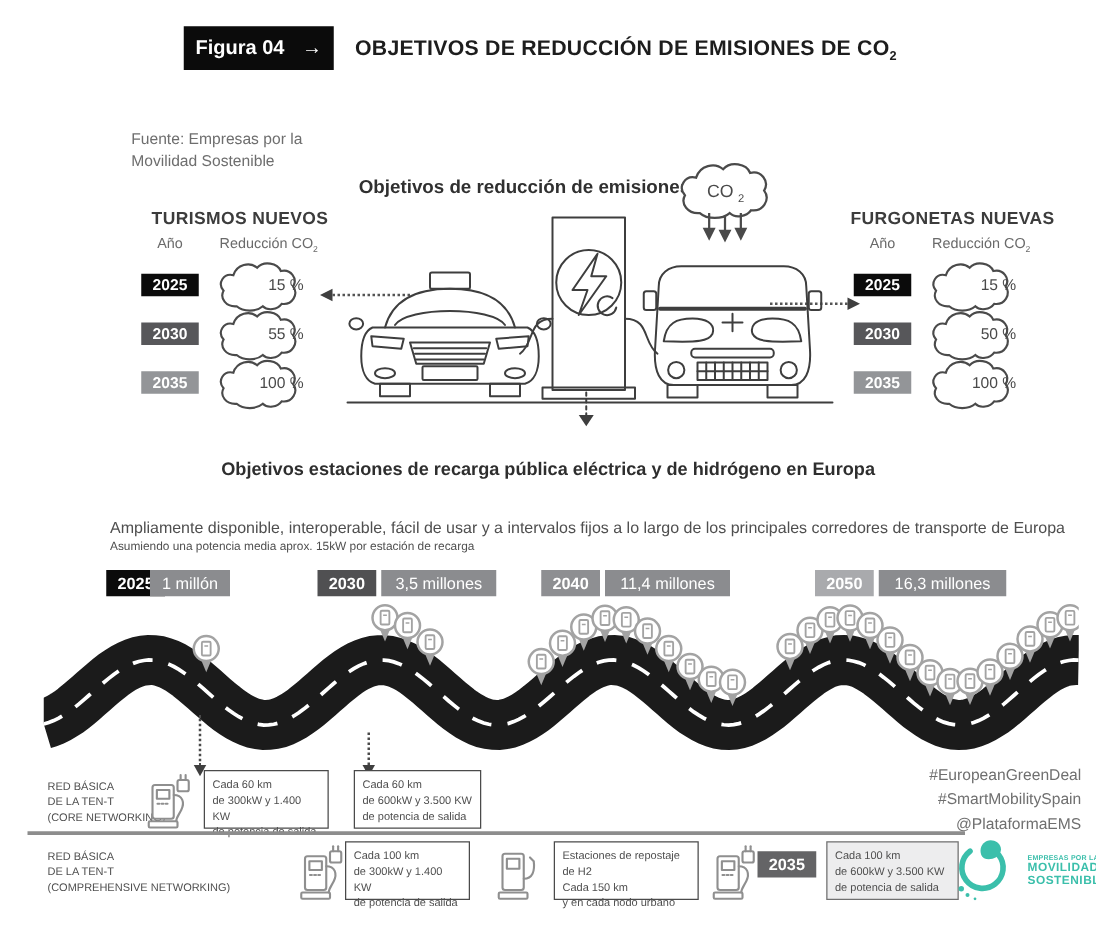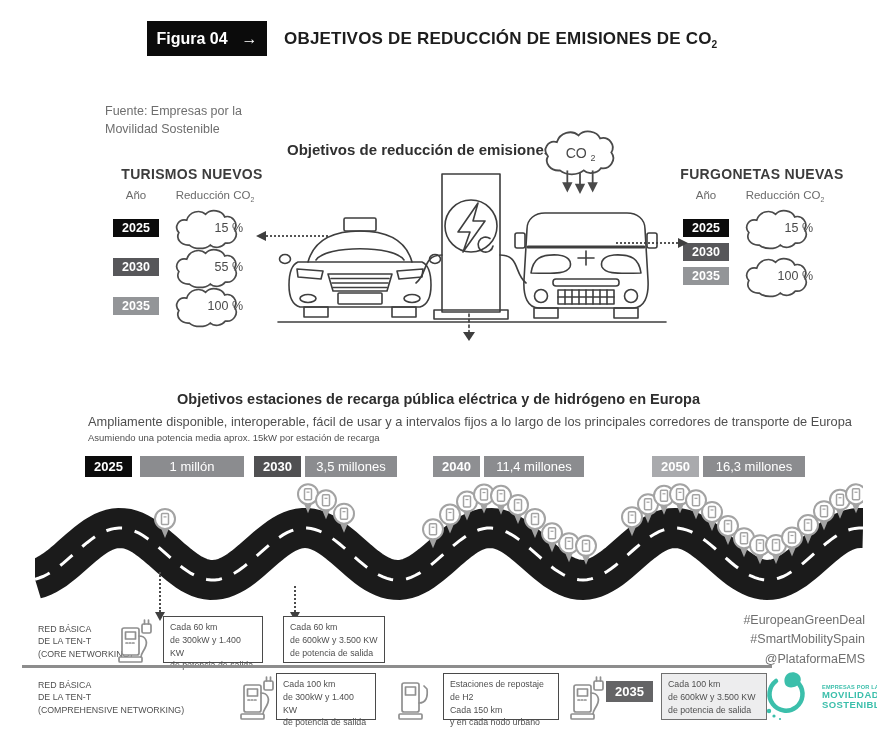--- a/index.html
+++ b/index.html
@@ -39,21 +39,21 @@
   .harrow { display:flex; align-items:center; height:10px; }
   .harrow .dots { flex:1; border-top:2px dotted #555; }
   .head-l { width:0; height:0; border-top:5px solid transparent; border-bottom:5px solid transparent; border-right:10px solid #3f3f3f; }
   .head-r { width:0; height:0; border-top:5px solid transparent; border-bottom:5px solid transparent; border-left:10px solid #3f3f3f; }
   .harrow.left { left:256px; top:231px; width:72px; }
   .harrow.right { left:616px; top:238px; width:72px; }
 
   .illus { left:272px; top:162px; width:400px; height:180px; }
 
   
-  .st-heading { left:0; width:877px; text-align:center; top:391px; font-size:14.5px; font-weight:700; color:#2e2e2e; }
+  .st-heading { left:0; width:877px; text-align:center; top:368px; font-size:14.5px; font-weight:700; color:#2e2e2e; }
   .st-sub { left:88px; top:414px; width:780px; font-size:12.8px; color:#4f4f4f; }
   .st-note { left:88px; top:432px; font-size:9.5px; color:#4f4f4f; }
 
   .tl-chip, .tl-val { top:456px; height:21px; line-height:21px; text-align:center; color:#fff; font-size:13px; }
   .tl-chip { font-weight:700; width:47px; }
   .tl-val { background:var(--value-box,#8b8c8f); }
   .tl-y0 { background:var(--chip-2025,#0b0b0b); }
   .tl-y1 { background:var(--tl-2030,#505052); }
   .tl-y2 { background:var(--tl-2040,#8e8f92); }
   .tl-y3 { background:var(--tl-2050,#a9aaad); }
@@ -158,20 +158,26 @@
       <div class="chip y0">2025</div>
       <div class="cloud">
         <svg viewBox="0 0 110 72">
             <path d="M28,62 C15,63 7,52 12,43 C4,34 12,21 24,24 C28,11 44,7 53,15 C61,6 78,9 82,19 C94,16 103,28 97,38 C104,47 96,61 83,59 C78,66 66,68 60,62 C52,69 36,69 28,62 Z" fill="#fff" stroke="#4a4a4a" stroke-width="2.6"></path>
           </svg>
         <div class="pct">15 %</div>
       </div>
     </div>
     <div class="vt-row">
       <div class="chip y1">2030</div>
+      <div class="cloud">
+        <svg viewBox="0 0 110 72">
+            <path d="M28,62 C15,63 7,52 12,43 C4,34 12,21 24,24 C28,11 44,7 53,15 C61,6 78,9 82,19 C94,16 103,28 97,38 C104,47 96,61 83,59 C78,66 66,68 60,62 C52,69 36,69 28,62 Z" fill="#fff" stroke="#4a4a4a" stroke-width="2.6"></path>
+          </svg>
+        <div class="pct">50 %</div>
+      </div>
     </div>
     <div class="vt-row">
       <div class="chip y2">2035</div>
       <div class="cloud">
         <svg viewBox="0 0 110 72">
             <path d="M28,62 C15,63 7,52 12,43 C4,34 12,21 24,24 C28,11 44,7 53,15 C61,6 78,9 82,19 C94,16 103,28 97,38 C104,47 96,61 83,59 C78,66 66,68 60,62 C52,69 36,69 28,62 Z" fill="#fff" stroke="#4a4a4a" stroke-width="2.6"></path>
           </svg>
         <div class="pct">100 %</div>
       </div>
     </div>
@@ -244,21 +250,21 @@
       <line x1="197" y1="152" x2="197" y2="170" stroke-dasharray="2.5 3"></line>
     </g>
     <polygon points="191,170 203,170 197,179" fill="var(--ink,#3e3e3e)"></polygon>
   </svg>
 
   <div class="abs st-heading">Objetivos estaciones de recarga pública eléctrica y de hidrógeno en Europa</div>
   <div class="abs st-sub">Ampliamente disponible, interoperable, fácil de usar y a intervalos fijos a lo largo de los principales corredores de transporte de Europa</div>
   <div class="abs st-note">Asumiendo una potencia media aprox. 15kW por estación de recarga</div>
 
   <div class="abs tl-chip tl-y0" style="left:85px">2025</div>
-  <div class="abs tl-val" style="left:140px;width:104px">1 millón</div>
+  <div class="abs tl-val" style="left:120px;width:64px">1 millón</div>
   <div class="abs tl-chip tl-y1" style="left:254px">2030</div>
   <div class="abs tl-val" style="left:305px;width:92px">3,5 millones</div>
   <div class="abs tl-chip tl-y2" style="left:433px">2040</div>
   <div class="abs tl-val" style="left:484px;width:100px">11,4 millones</div>
   <div class="abs tl-chip tl-y3" style="left:652px">2050</div>
   <div class="abs tl-val" style="left:703px;width:102px">16,3 millones</div>
 
   <svg class="abs road" viewBox="0 0 828 128">
       <path d="M 0 99.2 L 4 98.0 L 8 96.5 L 12 94.5 L 16 92.1 L 20 89.5 L 24 86.5 L 28 83.3 L 32 79.9 L 36 76.4 L 40 72.9 L 44 69.4 L 48 66.0 L 52 62.7 L 56 59.6 L 60 56.8 L 64 54.3 L 68 52.2 L 72 50.5 L 76 49.2 L 80 48.4 L 84 48.0 L 88 48.1 L 92 48.7 L 96 49.8 L 100 51.3 L 104 53.2 L 108 55.5 L 112 58.2 L 116 61.1 L 120 64.3 L 124 67.7 L 128 71.1 L 132 74.7 L 136 78.2 L 140 81.6 L 144 84.9 L 148 88.0 L 152 90.8 L 156 93.4 L 160 95.5 L 164 97.3 L 168 98.7 L 172 99.5 L 176 100.0 L 180 99.9 L 184 99.4 L 188 98.4 L 192 96.9 L 196 95.0 L 200 92.8 L 204 90.2 L 208 87.3 L 212 84.1 L 216 80.8 L 220 77.3 L 224 73.8 L 228 70.3 L 232 66.8 L 236 63.5 L 240 60.4 L 244 57.5 L 248 54.9 L 252 52.7 L 256 50.9 L 260 49.5 L 264 48.5 L 268 48.1 L 272 48.1 L 276 48.5 L 280 49.5 L 284 50.9 L 288 52.7 L 292 54.9 L 296 57.5 L 300 60.4 L 304 63.5 L 308 66.8 L 312 70.3 L 316 73.8 L 320 77.3 L 324 80.8 L 328 84.1 L 332 87.3 L 336 90.2 L 340 92.8 L 344 95.0 L 348 96.9 L 352 98.4 L 356 99.4 L 360 99.9 L 364 100.0 L 368 99.5 L 372 98.7 L 376 97.3 L 380 95.5 L 384 93.4 L 388 90.8 L 392 88.0 L 396 84.9 L 400 81.6 L 404 78.2 L 408 74.7 L 412 71.1 L 416 67.7 L 420 64.3 L 424 61.1 L 428 58.2 L 432 55.5 L 436 53.2 L 440 51.3 L 444 49.8 L 448 48.7 L 452 48.1 L 456 48.0 L 460 48.4 L 464 49.2 L 468 50.5 L 472 52.2 L 476 54.3 L 480 56.8 L 484 59.6 L 488 62.7 L 492 66.0 L 496 69.4 L 500 72.9 L 504 76.4 L 508 79.9 L 512 83.3 L 516 86.5 L 520 89.5 L 524 92.1 L 528 94.5 L 532 96.5 L 536 98.0 L 540 99.2 L 544 99.8 L 548 100.0 L 552 99.7 L 556 98.9 L 560 97.7 L 564 96.0 L 568 93.9 L 572 91.5 L 576 88.7 L 580 85.7 L 584 82.5 L 588 79.0 L 592 75.5 L 596 72.0 L 600 68.5 L 604 65.1 L 608 61.9 L 612 58.9 L 616 56.2 L 620 53.8 L 624 51.7 L 628 50.1 L 632 49.0 L 636 48.2 L 640 48.0 L 644 48.2 L 648 49.0 L 652 50.1 L 656 51.7 L 660 53.8 L 664 56.2 L 668 58.9 L 672 61.9 L 676 65.1 L 680 68.5 L 684 72.0 L 688 75.5 L 692 79.0 L 696 82.5 L 700 85.7 L 704 88.7 L 708 91.5 L 712 93.9 L 716 96.0 L 720 97.7 L 724 98.9 L 728 99.7 L 732 100.0 L 736 99.8 L 740 99.2 L 744 98.0 L 748 96.5 L 752 94.5 L 756 92.1 L 760 89.5 L 764 86.5 L 768 83.3 L 772 79.9 L 776 76.4 L 780 72.9 L 784 69.4 L 788 66.0 L 792 62.7 L 796 59.6 L 800 56.8 L 804 54.3 L 808 52.2 L 812 50.5 L 816 49.2 L 820 48.4 L 824 48.0 L 828 48.1" stroke="#1b1b1b" stroke-width="40" fill="none"></path>
       <path d="M 0 99.2 L 4 98.0 L 8 96.5 L 12 94.5 L 16 92.1 L 20 89.5 L 24 86.5 L 28 83.3 L 32 79.9 L 36 76.4 L 40 72.9 L 44 69.4 L 48 66.0 L 52 62.7 L 56 59.6 L 60 56.8 L 64 54.3 L 68 52.2 L 72 50.5 L 76 49.2 L 80 48.4 L 84 48.0 L 88 48.1 L 92 48.7 L 96 49.8 L 100 51.3 L 104 53.2 L 108 55.5 L 112 58.2 L 116 61.1 L 120 64.3 L 124 67.7 L 128 71.1 L 132 74.7 L 136 78.2 L 140 81.6 L 144 84.9 L 148 88.0 L 152 90.8 L 156 93.4 L 160 95.5 L 164 97.3 L 168 98.7 L 172 99.5 L 176 100.0 L 180 99.9 L 184 99.4 L 188 98.4 L 192 96.9 L 196 95.0 L 200 92.8 L 204 90.2 L 208 87.3 L 212 84.1 L 216 80.8 L 220 77.3 L 224 73.8 L 228 70.3 L 232 66.8 L 236 63.5 L 240 60.4 L 244 57.5 L 248 54.9 L 252 52.7 L 256 50.9 L 260 49.5 L 264 48.5 L 268 48.1 L 272 48.1 L 276 48.5 L 280 49.5 L 284 50.9 L 288 52.7 L 292 54.9 L 296 57.5 L 300 60.4 L 304 63.5 L 308 66.8 L 312 70.3 L 316 73.8 L 320 77.3 L 324 80.8 L 328 84.1 L 332 87.3 L 336 90.2 L 340 92.8 L 344 95.0 L 348 96.9 L 352 98.4 L 356 99.4 L 360 99.9 L 364 100.0 L 368 99.5 L 372 98.7 L 376 97.3 L 380 95.5 L 384 93.4 L 388 90.8 L 392 88.0 L 396 84.9 L 400 81.6 L 404 78.2 L 408 74.7 L 412 71.1 L 416 67.7 L 420 64.3 L 424 61.1 L 428 58.2 L 432 55.5 L 436 53.2 L 440 51.3 L 444 49.8 L 448 48.7 L 452 48.1 L 456 48.0 L 460 48.4 L 464 49.2 L 468 50.5 L 472 52.2 L 476 54.3 L 480 56.8 L 484 59.6 L 488 62.7 L 492 66.0 L 496 69.4 L 500 72.9 L 504 76.4 L 508 79.9 L 512 83.3 L 516 86.5 L 520 89.5 L 524 92.1 L 528 94.5 L 532 96.5 L 536 98.0 L 540 99.2 L 544 99.8 L 548 100.0 L 552 99.7 L 556 98.9 L 560 97.7 L 564 96.0 L 568 93.9 L 572 91.5 L 576 88.7 L 580 85.7 L 584 82.5 L 588 79.0 L 592 75.5 L 596 72.0 L 600 68.5 L 604 65.1 L 608 61.9 L 612 58.9 L 616 56.2 L 620 53.8 L 624 51.7 L 628 50.1 L 632 49.0 L 636 48.2 L 640 48.0 L 644 48.2 L 648 49.0 L 652 50.1 L 656 51.7 L 660 53.8 L 664 56.2 L 668 58.9 L 672 61.9 L 676 65.1 L 680 68.5 L 684 72.0 L 688 75.5 L 692 79.0 L 696 82.5 L 700 85.7 L 704 88.7 L 708 91.5 L 712 93.9 L 716 96.0 L 720 97.7 L 724 98.9 L 728 99.7 L 732 100.0 L 736 99.8 L 740 99.2 L 744 98.0 L 748 96.5 L 752 94.5 L 756 92.1 L 760 89.5 L 764 86.5 L 768 83.3 L 772 79.9 L 776 76.4 L 780 72.9 L 784 69.4 L 788 66.0 L 792 62.7 L 796 59.6 L 800 56.8 L 804 54.3 L 808 52.2 L 812 50.5 L 816 49.2 L 820 48.4 L 824 48.0 L 828 48.1" stroke="#fff" stroke-width="3" fill="none" stroke-dasharray="16 13"></path>

